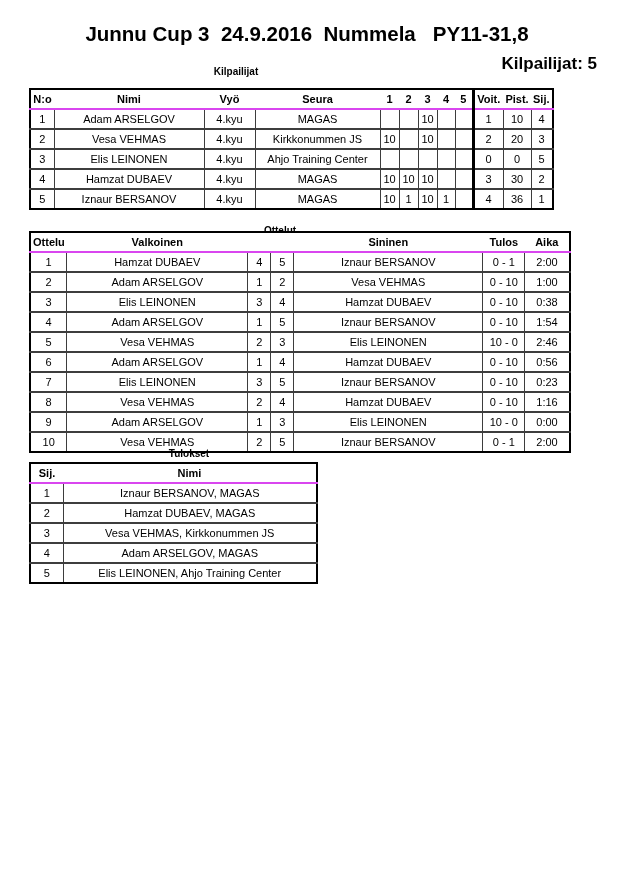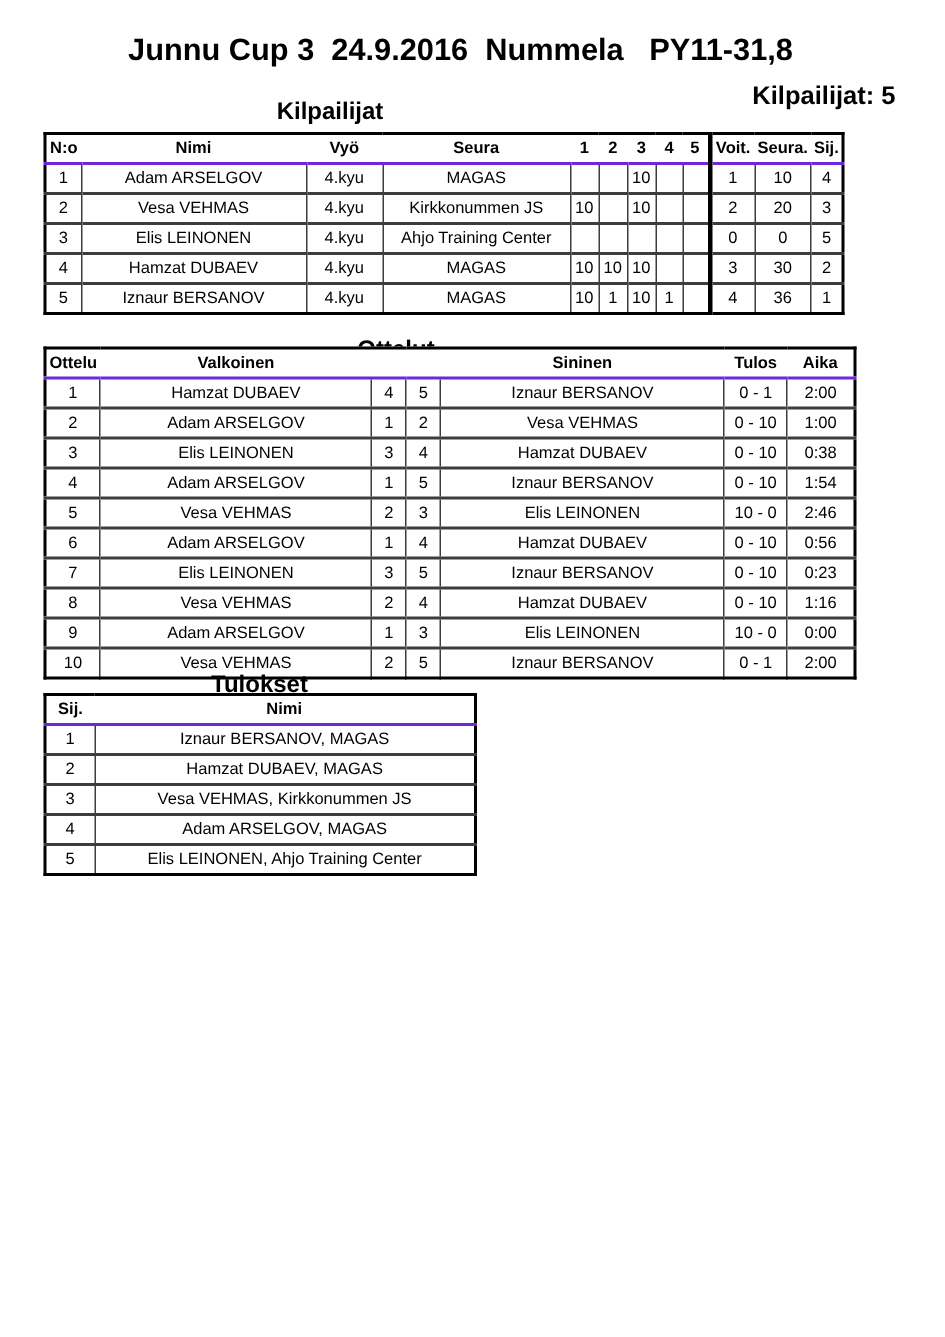--- a/index.html
+++ b/index.html
@@ -12,36 +12,36 @@
 
   .title {
     position:absolute; top:22px; left:0; width:614px;
     text-align:center; font-size:20.5px; font-weight:bold; white-space:pre;
   }
   .count-label {
     position:absolute; top:54px; right:33px;
     font-size:17px; font-weight:bold;
   }
   .sec-heading {
-    position:absolute; text-align:center; font-size:16px; font-weight:bold;
+    position:absolute; text-align:center; font-size:10px; font-weight:bold;margin-left:16px;
   }
   .h-competitors { top:66px;  left:0; width:440px; }
   .h-matches     { top:225px; left:0; width:528px; }
   .h-results     { top:448px; left:0; width:346px; }
 
   table.doc-table {
     position:absolute; border-collapse:collapse; table-layout:fixed;
     background:#fff; font-size:11px; border:2px solid #000;
   }
   .doc-table th, .doc-table td {
     padding:0 2px; height:18px; overflow:hidden; white-space:nowrap;
     vertical-align:middle; text-align:center; font-weight:normal;
   }
   .doc-table thead th {
-    font-weight:bold; border:none; border-bottom:2px solid #6d28d9; height:18px;
+    font-weight:bold; border:none; border-bottom:2px solid #d946ef; height:18px;
   }
   .doc-table tbody td {
     border:1px solid #3d3d3d; border-top-width:2px;
   }
   .doc-table tbody tr:first-child td { border-top:none; }
 
   .t-competitors { top:88px;  left:29px; }
   .t-matches     { top:231px; left:29px; }
   .t-results     { top:462px; left:29px; }
 
@@ -83,21 +83,21 @@
         <th class="al p1 ovf">N:o</th>
         <th>Nimi</th>
         <th class="nudge-belt">Vyö</th>
         <th class="nudge-club">Seura</th>
         <th>1</th>
         <th>2</th>
         <th>3</th>
         <th>4</th>
         <th>5</th>
         <th class="thick-l">Voit.</th>
-        <th>Seura.</th>
+        <th>Pist.</th>
         <th>Sij.</th>
       </tr>
     </thead>
     <tbody>
 
     <tr>
         <td>1</td>
         <td class="al p6">Adam ARSELGOV</td>
         <td>4.kyu</td>
         <td class="al p6">MAGAS</td>

